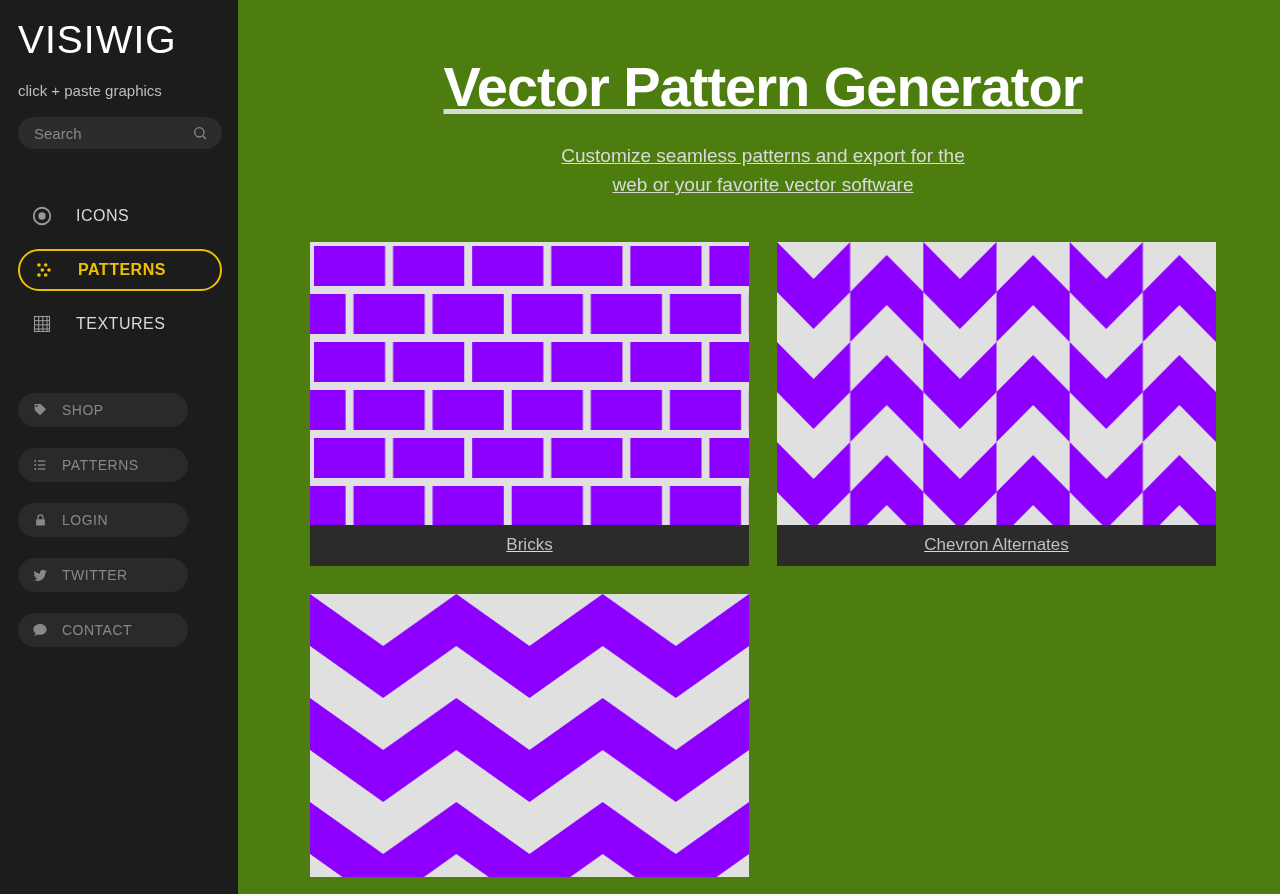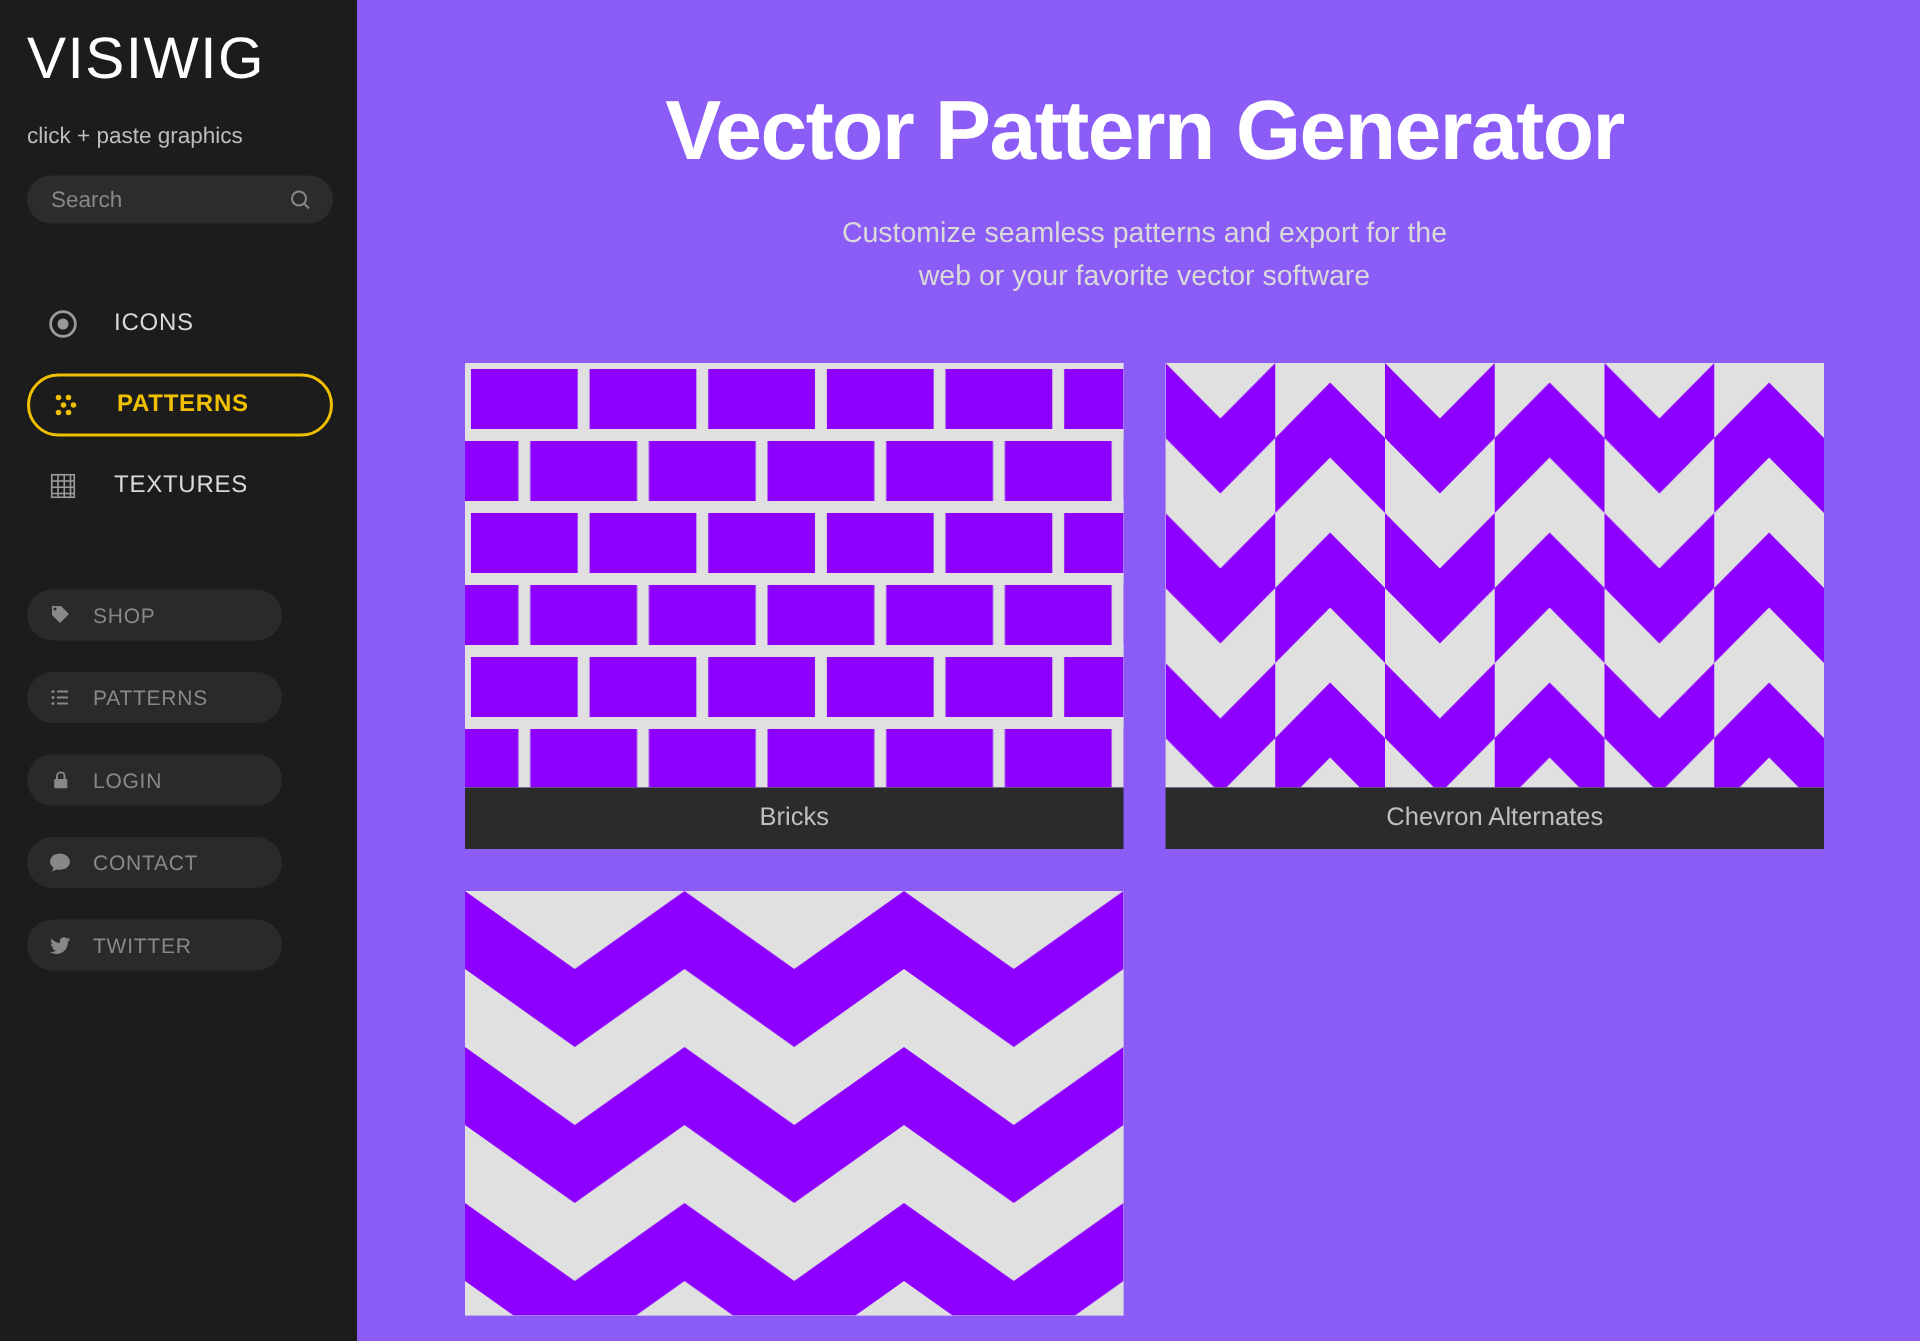--- a/index.html
+++ b/index.html
@@ -111,23 +111,24 @@
     letter-spacing: 0.5px;
     cursor: pointer;
     width: 170px;
   }
   .nav-pill svg { color: #888888; }
   .nav-pill .pill-icon { width: 16px; height: 16px; display:flex; align-items:center; justify-content:center; }
 
   
   .main {
     flex: 1;
-    background: #8b5cf6;
+    background: #4d7c0f;
     padding: 54px 64px 0 72px;
     overflow: hidden;
+    text-decoration: underline;
   }
   .title {
     text-align: center;
     font-size: 56px;
     font-weight: 800;
     color: #ffffff;
     letter-spacing: -1px;
   }
   .subtitle {
     margin-top: 22px;
@@ -248,32 +249,32 @@
           <svg viewBox="0 0 24 24" width="15" height="15" fill="currentColor">
             <rect x="5" y="10" width="14" height="10" rx="1"></rect>
             <path d="M8 10V7a4 4 0 0 1 8 0v3" fill="none" stroke="currentColor" stroke-width="2"></path>
           </svg>
         </span>
         <span>LOGIN</span>
       </div>
       <div class="nav-pill">
         <span class="pill-icon">
           <svg viewBox="0 0 24 24" width="16" height="16" fill="currentColor">
+            <path d="M22 5.9c-.7.3-1.5.6-2.3.7.8-.5 1.5-1.3 1.8-2.2-.8.5-1.7.8-2.6 1A4.1 4.1 0 0 0 12 9.1c0 .3 0 .6.1.9-3.4-.2-6.4-1.8-8.5-4.3-.4.6-.6 1.3-.6 2.1 0 1.4.7 2.7 1.8 3.4-.7 0-1.3-.2-1.9-.5v.1c0 2 1.4 3.7 3.3 4-.3.1-.7.1-1.1.1-.3 0-.5 0-.8-.1.5 1.6 2 2.8 3.8 2.8A8.3 8.3 0 0 1 2 19.3 11.7 11.7 0 0 0 8.3 21c7.5 0 11.6-6.2 11.6-11.6v-.5c.8-.6 1.5-1.3 2.1-2z"></path>
+          </svg>
+        </span>
+        <span>TWITTER</span>
+      </div>
+      <div class="nav-pill">
+        <span class="pill-icon">
+          <svg viewBox="0 0 24 24" width="16" height="16" fill="currentColor">
             <path d="M12 3C6.5 3 2 6.6 2 11c0 2.4 1.3 4.5 3.4 5.9L4 21l4.7-2.1c1 .3 2.1.4 3.3.4 5.5 0 10-3.6 10-8S17.5 3 12 3z"></path>
           </svg>
         </span>
         <span>CONTACT</span>
-      </div>
-      <div class="nav-pill">
-        <span class="pill-icon">
-          <svg viewBox="0 0 24 24" width="16" height="16" fill="currentColor">
-            <path d="M22 5.9c-.7.3-1.5.6-2.3.7.8-.5 1.5-1.3 1.8-2.2-.8.5-1.7.8-2.6 1A4.1 4.1 0 0 0 12 9.1c0 .3 0 .6.1.9-3.4-.2-6.4-1.8-8.5-4.3-.4.6-.6 1.3-.6 2.1 0 1.4.7 2.7 1.8 3.4-.7 0-1.3-.2-1.9-.5v.1c0 2 1.4 3.7 3.3 4-.3.1-.7.1-1.1.1-.3 0-.5 0-.8-.1.5 1.6 2 2.8 3.8 2.8A8.3 8.3 0 0 1 2 19.3 11.7 11.7 0 0 0 8.3 21c7.5 0 11.6-6.2 11.6-11.6v-.5c.8-.6 1.5-1.3 2.1-2z"></path>
-          </svg>
-        </span>
-        <span>TWITTER</span>
       </div>
     </nav>
   </aside>
 
   <main class="main">
     <h1 class="title">Vector Pattern Generator</h1>
     <p class="subtitle">
       <span>Customize seamless patterns and export for the</span><br>
       <span>web or your favorite vector software</span>
     </p>

